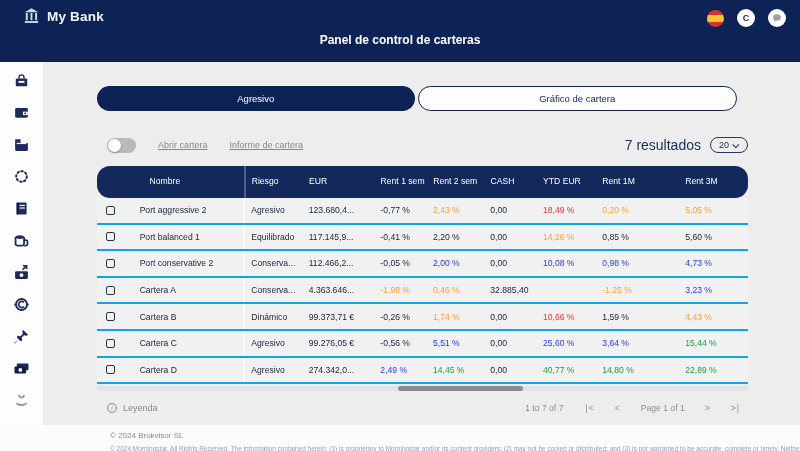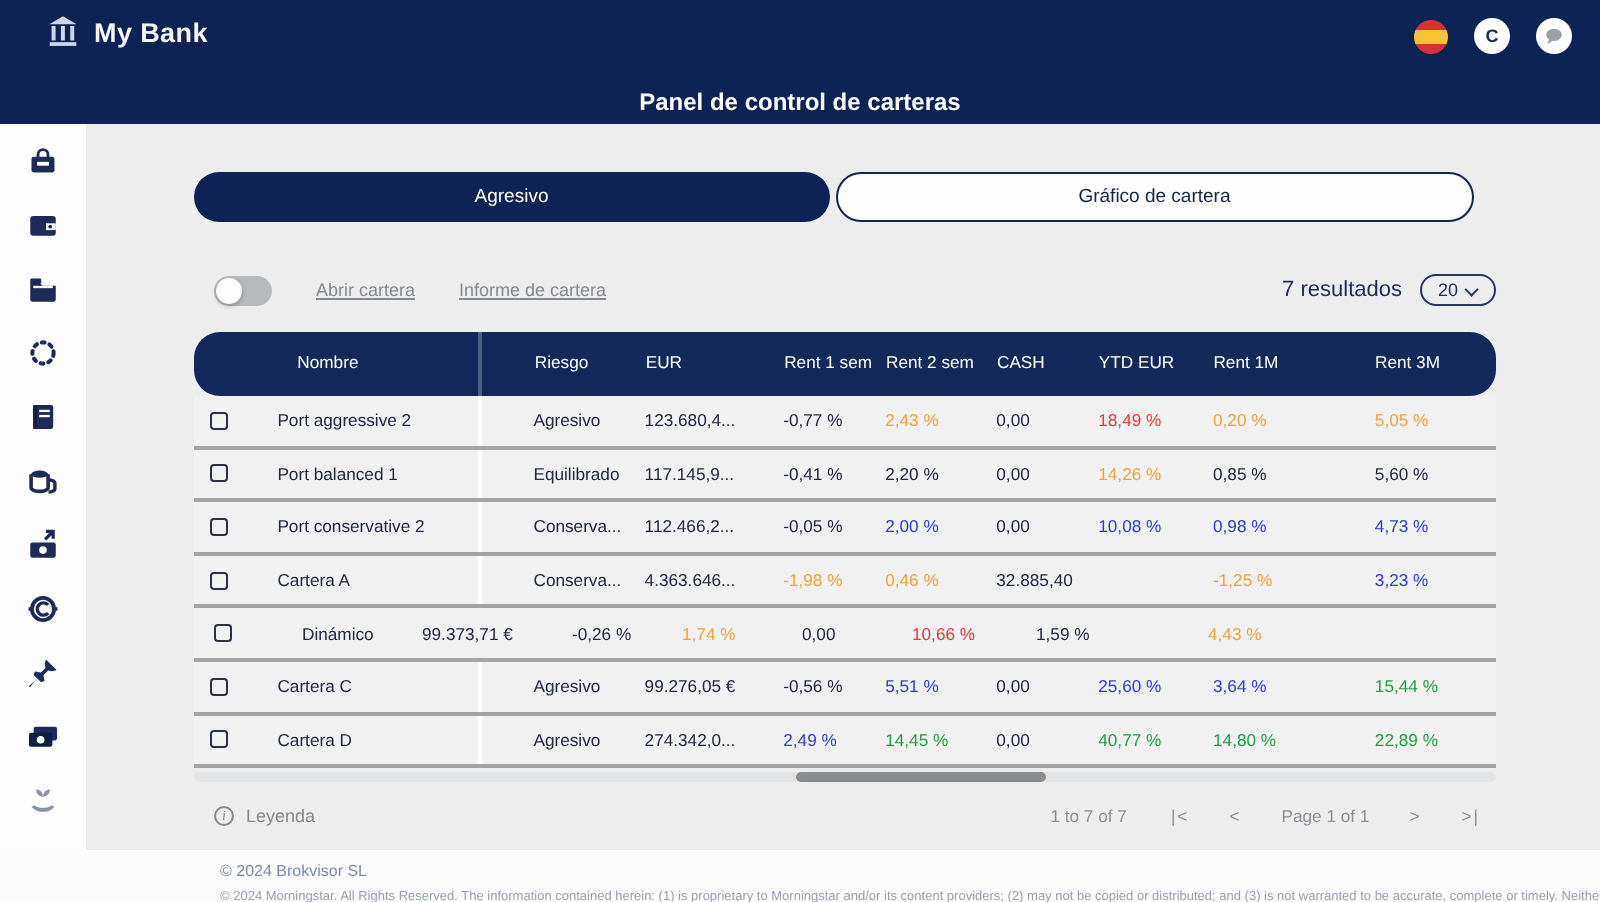--- a/index.html
+++ b/index.html
@@ -12,21 +12,21 @@
   .brand { position:absolute; top:7px; left:22px; display:flex; align-items:center; gap:6px; }
   .brand-logo { width:19px; height:19px; display:inline-block; }
   .brand-name { color:#f4f6fa; font-size:13.5px; font-weight:bold; letter-spacing:.2px; }
   .topbar-right { position:absolute; top:9px; right:14px; display:flex; align-items:center; gap:13px; }
   .flag { width:17px; height:17px; border-radius:50%;
           background:linear-gradient(180deg,#d03433 0 28%, #f6c335 28% 72%, #d03433 72% 100%); }
   .circle-btn { width:18px; height:18px; border-radius:50%; background:#fff; display:flex;
                 align-items:center; justify-content:center; }
   .avatar-letter { font-size:9px; font-weight:bold; color:#1b2a4e; }
   .chat-glyph { width:12px; height:12px; display:block; }
-  .page-title { position:absolute; bottom:4px; left:0; width:100%; text-align:center;
+  .page-title { position:absolute; bottom:15px; left:0; width:100%; text-align:center;
                 color:#ffffff; font-size:12px; font-weight:bold; }
 
   
   .body-row { position:absolute; top:62px; left:0; width:800px; height:363px; display:flex; }
   .sidebar { width:43px; background:#fdfdfd; height:100%; display:flex; flex-direction:column;
              align-items:center; padding-top:11px; gap:13px; }
   .side-item { width:19px; height:19px; display:flex; align-items:center; justify-content:center; }
   .side-item svg { width:17px; height:17px; }
   .main { flex:1; background:#ededee; position:relative; }
   .content { position:absolute; left:54px; top:0; width:651px; }
@@ -38,38 +38,38 @@
   .tab.active { background:#0e2355; color:#ffffff; }
   .tab.inactive { background:#fdfdfd; color:#14244e; border:1.3px solid #14244e; }
 
   
   .controls { display:flex; align-items:center; margin-top:26px; height:16px; }
   .toggle { width:29px; height:15px; border-radius:8px; background:#b6babd; position:relative; margin-left:10px; }
   .toggle-knob { position:absolute; left:1px; top:1px; width:13px; height:13px; border-radius:50%;
                  background:#fdfdfd; box-shadow:0 1px 2px rgba(0,0,0,.25); }
   .ctl-link { font-size:9px; color:#85898e; text-decoration:underline; margin-left:22px; }
   .ctl-spacer { flex:1; }
-  .results { font-size:11px; color:#1c2c57; margin-right:9px; }
+  .results { font-size:14px; color:#1c2c57; margin-right:9px; }
   .page-size { display:flex; align-items:center; gap:5px; border:1.2px solid #27375f; border-radius:10px;
                padding:2px 8px; font-size:9px; color:#1c2c57; background:transparent; }
   .chev { width:5px; height:5px; border-left:1.2px solid #27375f; border-bottom:1.2px solid #27375f;
           transform:rotate(-45deg) translateY(-1px); display:inline-block; }
 
   
   .table { margin-top:13px; width:651px; overflow:hidden; }
   .thead { display:flex; background:#13295c; color:#fff; height:32px; align-items:center;border-radius:13px; }
   .th { font-size:8.6px; padding-left:6px; line-height:1.15; }
   .tr { display:flex; align-items:center; height:26.6px; background:#f1f1f2;
-        border-bottom:2px solid #a3a3a3; }
+        border-bottom:2px solid #0ea5e9; }
   .td { font-size:8.6px; color:#20283f; padding-left:6px; white-space:nowrap; overflow:hidden; }
   .c-check { width:28px; display:flex; justify-content:center; padding-left:0; }
   .c-nombre { width:127px; border-right:2px solid #fbfbfc; height:100%; display:flex; align-items:center; }
   .thead .c-nombre { border-right:2px solid rgba(255,255,255,.25); padding-left:26px; }
   .tr .c-nombre { padding-left:16px; }
-  .c-riesgo { width:60px;margin-left:20px; }
+  .c-riesgo { width:60px; }
   .c-eur { width:75px; }
   .c-rent1 { width:55px; }
   .c-rent2 { width:60px; }
   .c-cash { width:55px; }
   .c-ytd { width:62px; }
   .c-rent1m { width:68px; }
   .c-rent3m { width:90px; padding-left:24px; }
   .checkbox { width:9px; height:9px; border:1.2px solid #2a3246; border-radius:2px; background:transparent; }
   .v-dark { color:#20283f; } .v-orange { color:#f0a33a; } .v-red { color:#e23a2e; }
   .v-blue { color:#2b3bd6; } .v-green { color:#1f9e43; }
@@ -293,20 +293,21 @@
                 <div class="td c-rent2 v-orange">0,46 %</div>
                 <div class="td c-cash v-dark">32.885,40</div>
                 <div class="td c-ytd v-dark"></div>
                 <div class="td c-rent1m v-orange">-1,25 %</div>
                 <div class="td c-rent3m v-blue">3,23 %</div>
               </div>
               <div class="tr">
                 <div class="td c-check">
                   <span class="checkbox"></span>
                 </div>
+                <div class="td c-nombre v-dark">Cartera B</div>
                 <div class="td c-riesgo v-dark">Dinámico</div>
                 <div class="td c-eur v-dark">99.373,71 €</div>
                 <div class="td c-rent1 v-dark">-0,26 %</div>
                 <div class="td c-rent2 v-orange">1,74 %</div>
                 <div class="td c-cash v-dark">0,00</div>
                 <div class="td c-ytd v-red">10,66 %</div>
                 <div class="td c-rent1m v-dark">1,59 %</div>
                 <div class="td c-rent3m v-orange">4,43 %</div>
               </div>
               <div class="tr">

